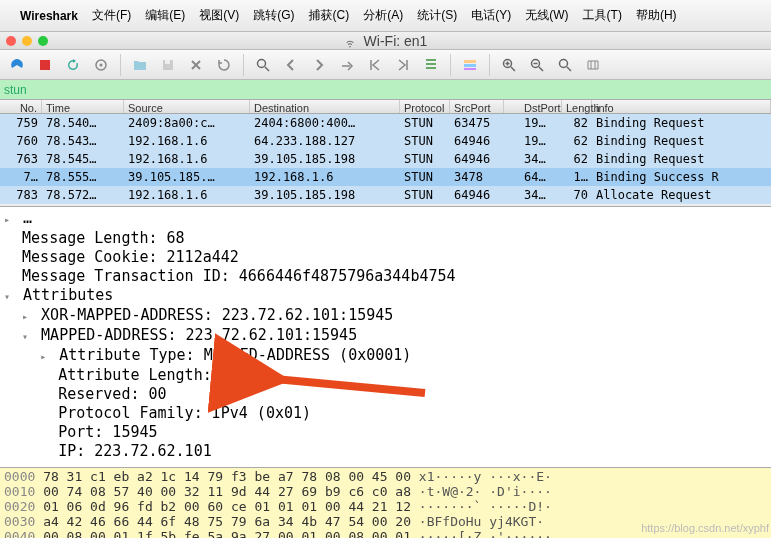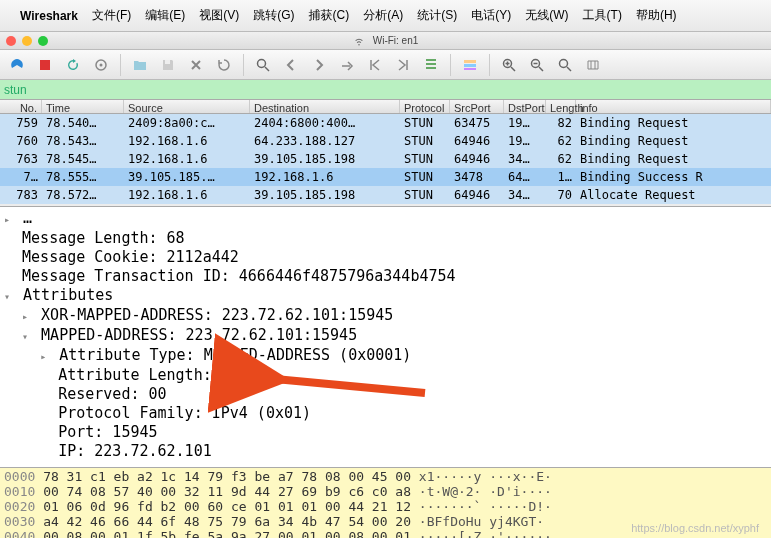--- a/index.html
+++ b/index.html
@@ -9,57 +9,57 @@
   .menubar { height: 32px; background: linear-gradient(#f8f8f8,#e8e8e8); display: flex; align-items: center; padding: 0 6px; gap: 14px; border-bottom: 1px solid #bbb; font-size: 12px; }
   .menubar .apple { font-size: 13px; }
   .menubar .appname { font-weight: bold; }
   .menubar .menu-item { cursor: default; }
   
   
   .titlebar { height: 18px; background: linear-gradient(#f0f0f0,#ddd); display:flex; align-items:center; justify-content:center; border-bottom:1px solid #bbb; position:relative; }
   .traffic { position:absolute; left:6px; display:flex; gap:6px; }
   .traffic span { width:10px; height:10px; border-radius:50%; display:inline-block; }
   .tr-r{background:#ff5f56;} .tr-y{background:#ffbd2e;} .tr-g{background:#27c93f;}
-  .title-text { font-size:10px; color:#444; display:flex; align-items:center; gap:8px;}
+  .title-text { font-size:14px; color:#444; display:flex; align-items:flex-end; gap:8px;}
   .title-text svg{width:12px;height:12px;}
   
   
   .toolbar { height: 30px; background: linear-gradient(#fafafa,#e5e5e5); border-bottom:1px solid #bbb; display:flex; align-items:center; padding:0 4px; gap:2px;}
   .tb-btn{width:26px;height:24px; display:flex;align-items:center;justify-content:center; border:1px solid transparent;}
   .sep{width:1px;height:22px;background:#ccc;margin:0 4px;}
   .tb-btn svg{width:16px;height:16px;}
   
   
   .filterbar{height:20px; background:#b9f0c1; border-bottom:1px solid #aaa; display:flex;align-items:center; padding:0 4px;}
   .filterbar input{background:transparent;border:none;outline:none;font-size:12px;width:100%; color:#2a6; }
   
   
   .pkt-header{height:14px;background:linear-gradient(#f5f5f5,#e0e0e0);border-bottom:1px solid #aaa;display:flex;font-size:11px;color:#333;}
   .pkt-header div{padding:2px 4px;border-right:1px solid #ccc;}
   .pkt-body{height:92px;overflow:hidden;font-family:Menlo,Consolas,monospace;font-size:12px;}
   .pkt-row{display:flex;height:18px;align-items:center;white-space:nowrap;}
   .pkt-row.b{background:#c8e0f5;}
   .pkt-row.s{background:#a2cdf3;}
   .pkt-row div{padding:0 4px;overflow:hidden;}
-  .c-no{width:42px;text-align:right;} .c-time{width:82px;} .c-src{width:126px;} .c-dst{width:150px;} .c-proto{width:50px;} .c-sp{width:54px;} .c-dp{width:42px;} .c-len{width:30px;text-align:right;} .c-info{flex:1;}
+  .c-no{width:42px;text-align:right;} .c-time{width:82px;} .c-src{width:126px;} .c-dst{width:150px;} .c-proto{width:50px;} .c-sp{width:54px;} .c-dp{width:42px;margin-left:16px;} .c-len{width:30px;text-align:right;} .c-info{flex:1;}
   
   
   .details{background:#fff;border-top:1px solid #aaa;border-bottom:1px solid #aaa;height:262px;font-family:Menlo,Consolas,monospace;font-size:15px;line-height:19px;padding:2px 4px;overflow:hidden;position:relative;}
   .tree-row{white-space:pre;}
   .toggle{display:inline-block;width:10px;color:#888;font-size:10px;}
   
   
   .arrow{position:absolute; left:265px; top:156px; pointer-events:none;}
   .arrow svg{overflow:visible;}
   
   
   .hex{background:#fef9c3;height:78px;font-family:Menlo,Consolas,monospace;font-size:13px;line-height:15px;padding:1px 4px;color:#333;overflow:hidden;}
   .hex .off{color:#888;} .hex .asc{color:#555;}
   
-  .watermark{position:absolute;right:12px;bottom:4px;color:#bbb;font-size:11px;font-family:sans-serif;}
+  .watermark{position:absolute;right:2px;bottom:4px;color:#bbb;font-size:11px;font-family:sans-serif;}
 </style>
 </head>
 <body>
 
 <div class="menubar">
   <span class="apple"></span>
   <span class="appname">Wireshark</span>
   <span class="menu-item">文件(F)</span>
   <span class="menu-item">编辑(E)</span>
   <span class="menu-item">视图(V)</span>

